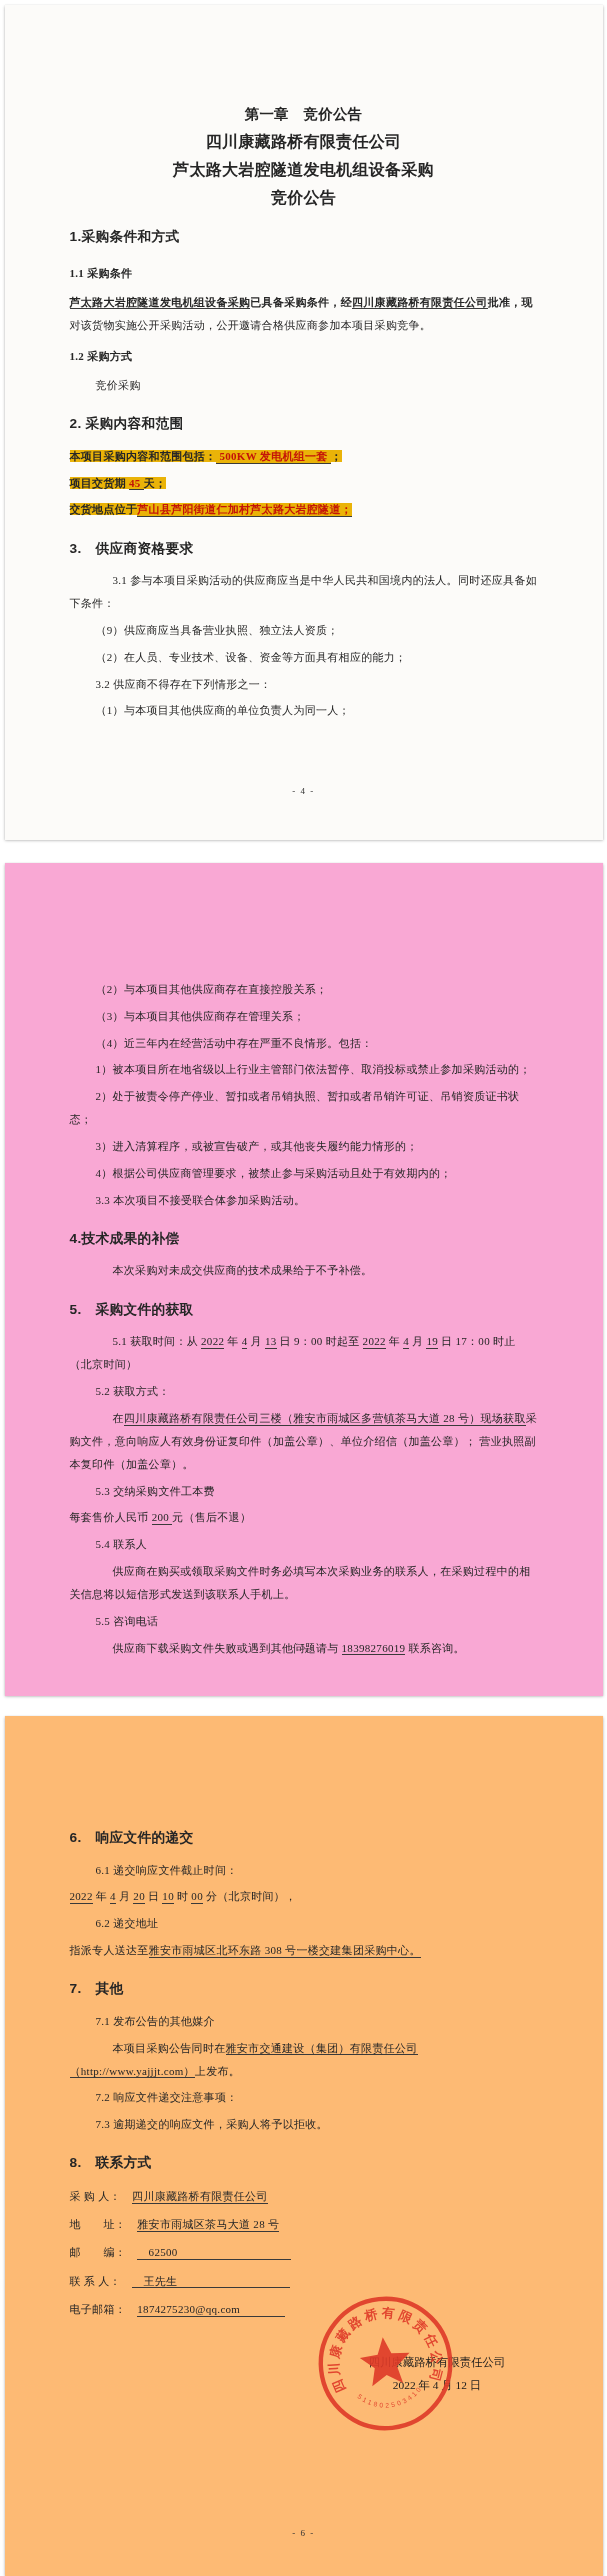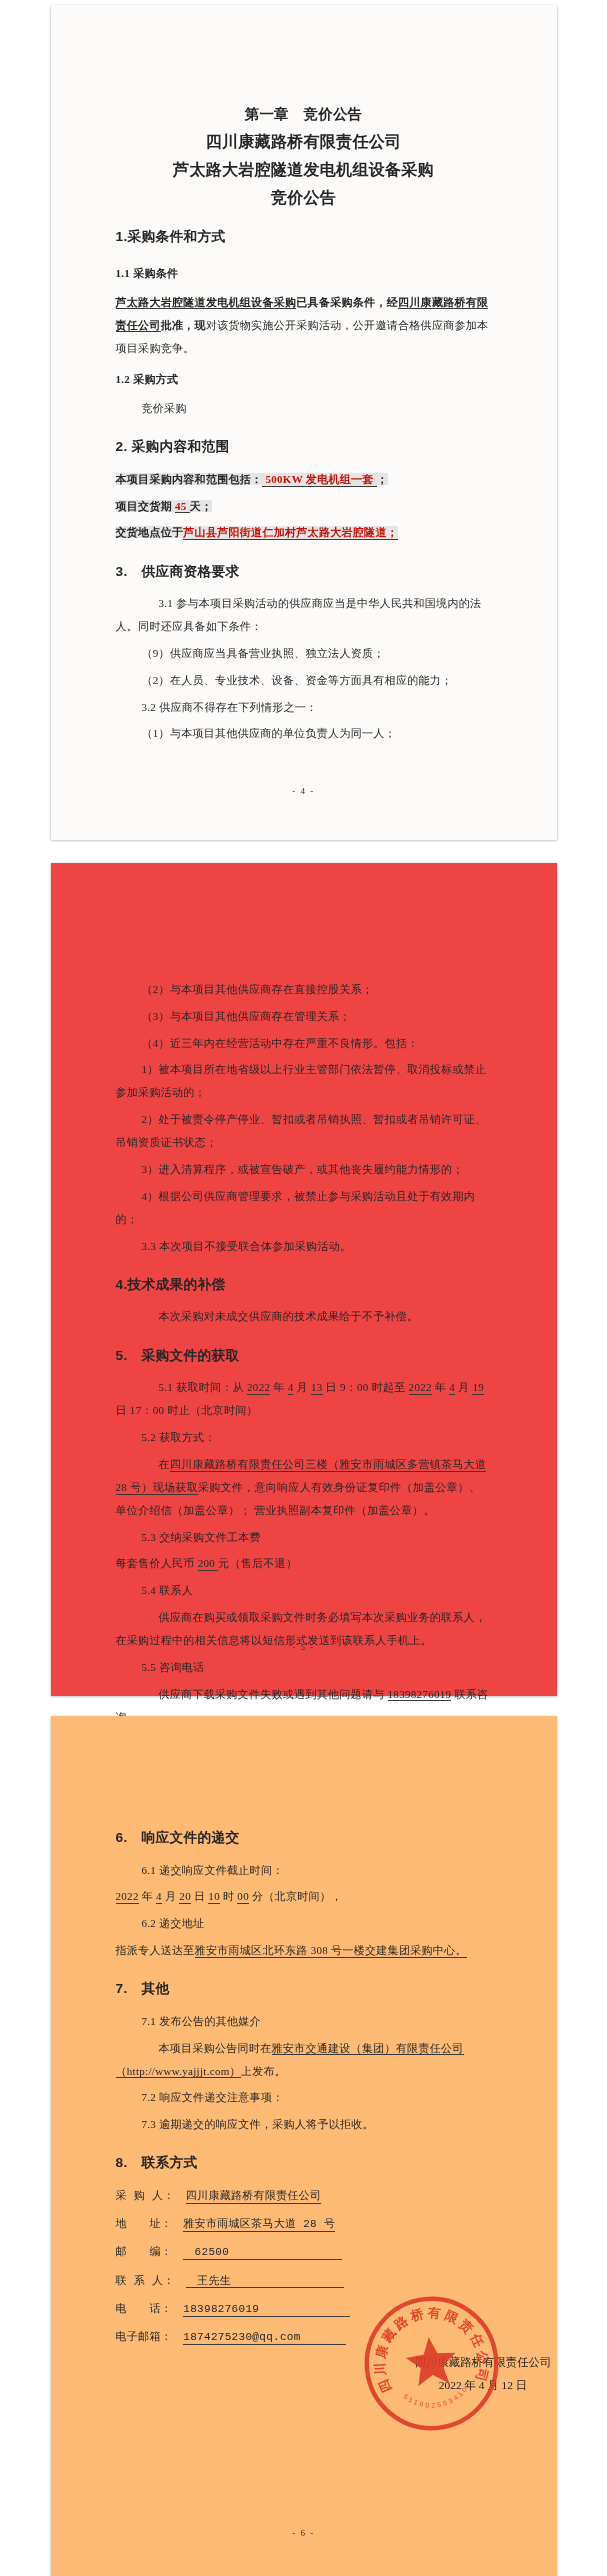--- a/index.html
+++ b/index.html
@@ -2,43 +2,43 @@
 <html style="font-size:12px"><head>
 <meta charset="utf-8">
 <style>
   html,body{margin:0;padding:0;}
   body{
     width:607px; background:#ffffff;
     font-family:"Liberation Serif","DejaVu Serif",serif;
     color:#262626;
   }
   .page{
-    position:relative; width:506px; margin:0 auto;
+    position:relative; width:598px; margin:0 auto;
     box-shadow:0 0.8px 3px rgba(0,0,0,.28), 0 0 0.8px rgba(0,0,0,.2);
   }
   .page-1{height:835px; background:#fcfbf9; margin-top:4.6px;}
-  .page-2{height:833px; background:#ef4444; margin-top:23px;}
+  .page-2{height:833px; background:#f9a8d4; margin-top:23px;}
   .page-3{height:860px; background:#fdba74; margin-top:20.5px;}
   .content-1{padding-top:97px;}
   .content-2{padding-top:114px;}
   .content-3{padding-top:97px;}
   .blk{margin:0 65px; padding:1.5px 0 2.3px; font-size:11px; line-height:23px; letter-spacing:0.3px;}
   .t-chapter{text-align:center; font-weight:700; font-size:14.4px; line-height:23px;
     font-family:"Liberation Sans","DejaVu Sans",sans-serif; padding-bottom:1.5px;}
   .t-doctitle{text-align:center; font-weight:700; font-size:16px; line-height:28px;
     font-family:"Liberation Sans","DejaVu Sans",sans-serif; padding:0;}
   .t-h1{font-family:"Liberation Sans","DejaVu Sans",sans-serif; font-weight:700;
     font-size:13.7px; line-height:20px; padding:15px 0 9px;}
   .t-h2{font-weight:700; padding:6px 0 4.6px;}
-  .t-contact{padding:2.3px 0 3px;font-family:Liberation Mono, monospace;}
+  .t-contact{padding:2.3px 0 3px;}
   .ind-a{text-indent:26px;}
   .ind-b{text-indent:43px;}
   .u{border-bottom:0.8px solid #3a3a3a; padding-bottom:0.8px;}
   .red{color:#c41408;}
-  .hl{background:#e5e5e5;}
+  .hl{background:#eab308;}
   .b{font-weight:700;}
   .page-footer{
     position:absolute; left:0; right:0; bottom:44px; text-align:center;
     font-size:9px; color:#333; letter-spacing:1.5px;
   }
   .page-3 .page-footer{bottom:38px;}
   .signature{
     position:absolute; left:315px; top:635px; width:235px;
     font-size:11.4px; line-height:23px; color:#1c1c1c; text-align:center;
   }
@@ -114,21 +114,20 @@
         <div class="blk t-h1"><span>7.　其他</span></div>
         <div class="blk ind-a"><span>7.1 发布公告的其他媒介</span></div>
         <div class="blk ind-b"><span>本项目采购公告同时在</span><span class="u">雅安市交通建设（集团）有限责任公司（http://www.yajjjt.com）</span><span>上发布。</span></div>
         <div class="blk ind-a"><span>7.2 响应文件递交注意事项：</span></div>
         <div class="blk ind-a"><span>7.3 逾期递交的响应文件，采购人将予以拒收。</span></div>
         <div class="blk t-h1"><span>8.　联系方式</span></div>
         <div class="blk t-contact"><span>采 购 人：　</span><span class="u">四川康藏路桥有限责任公司</span></div>
         <div class="blk t-contact"><span>地　　址：　</span><span class="u">雅安市雨城区茶马大道 28 号</span></div>
         <div class="blk t-contact"><span>邮　　编：　</span><span class="u">　62500　　　　　　　　　　</span></div>
         <div class="blk t-contact"><span>联 系 人：　</span><span class="u">　王先生　　　　　　　　　　</span></div>
-        <div class="blk t-contact"><span>电　　话：　</span><span class="u">18398276019　　　　　　　　</span></div>
         <div class="blk t-contact"><span>电子邮箱：　</span><span class="u">1874275230@qq.com　　　　</span></div>
       </div>
 
     <div class="signature">
       <div>四川康藏路桥有限责任公司</div>
       <div>2022 年 4 月 12 日</div>
     </div>
 
     <svg class="stamp" viewBox="0 0 200 200">
       <defs>

